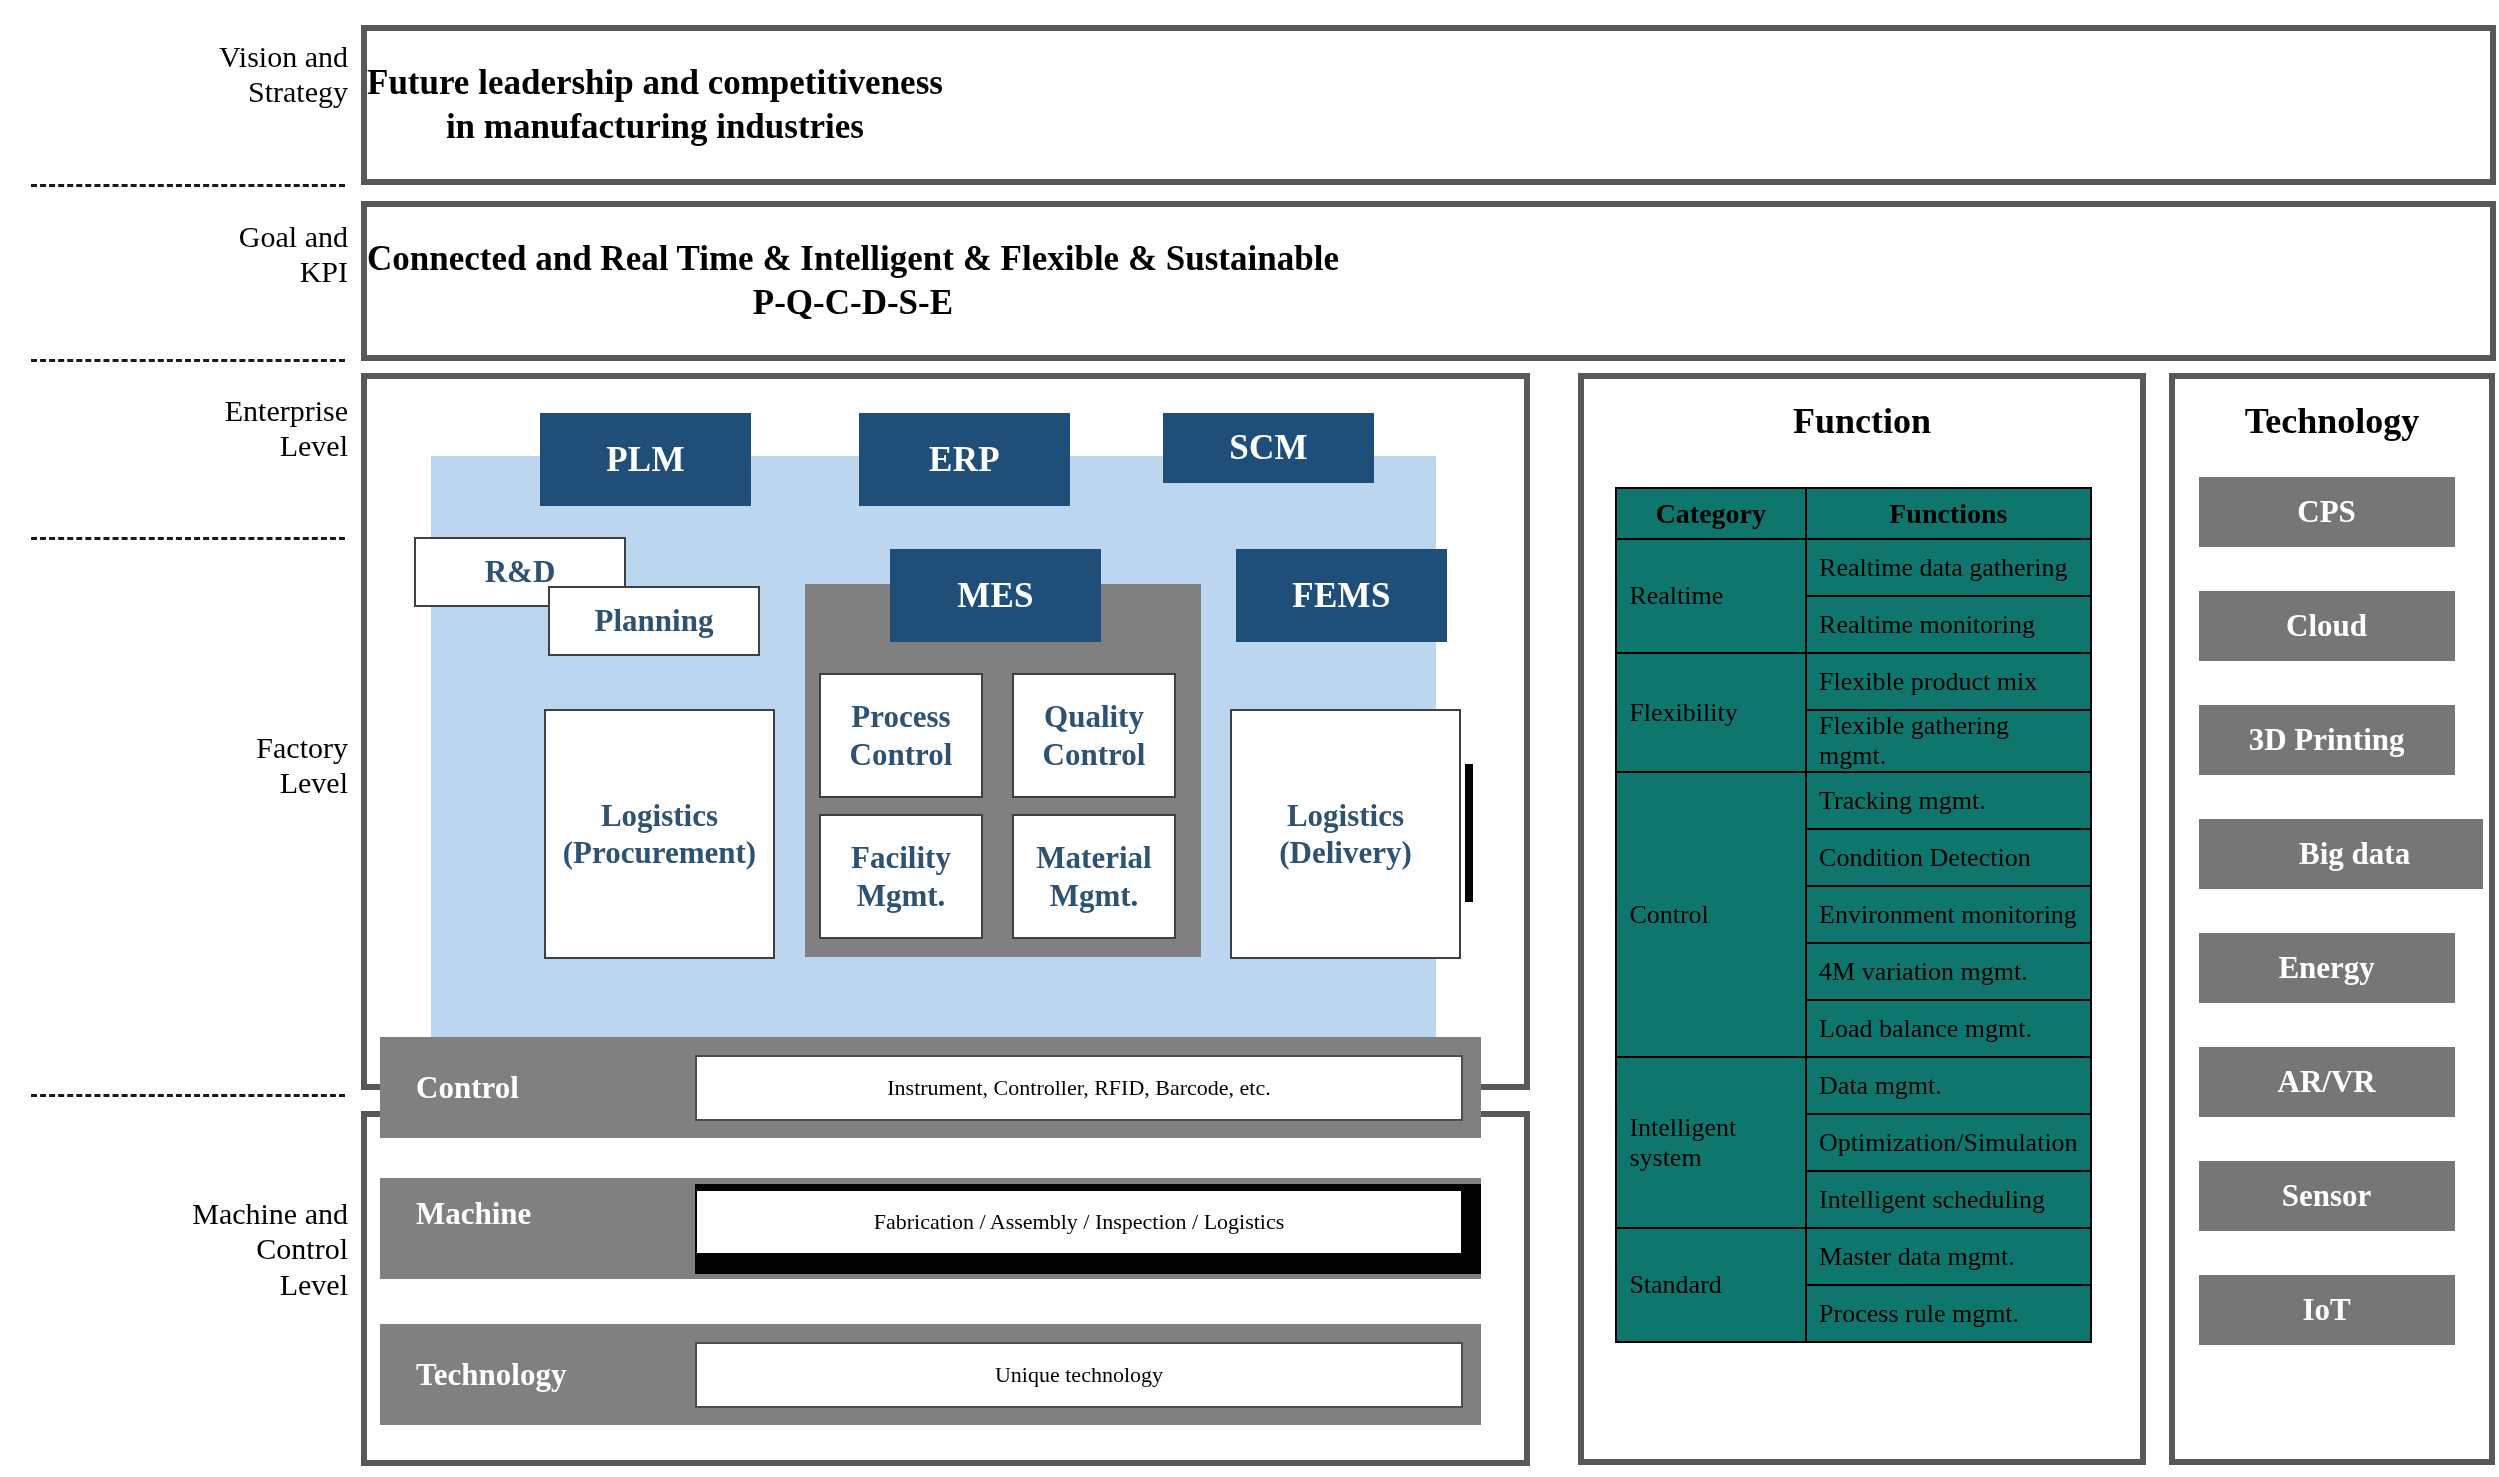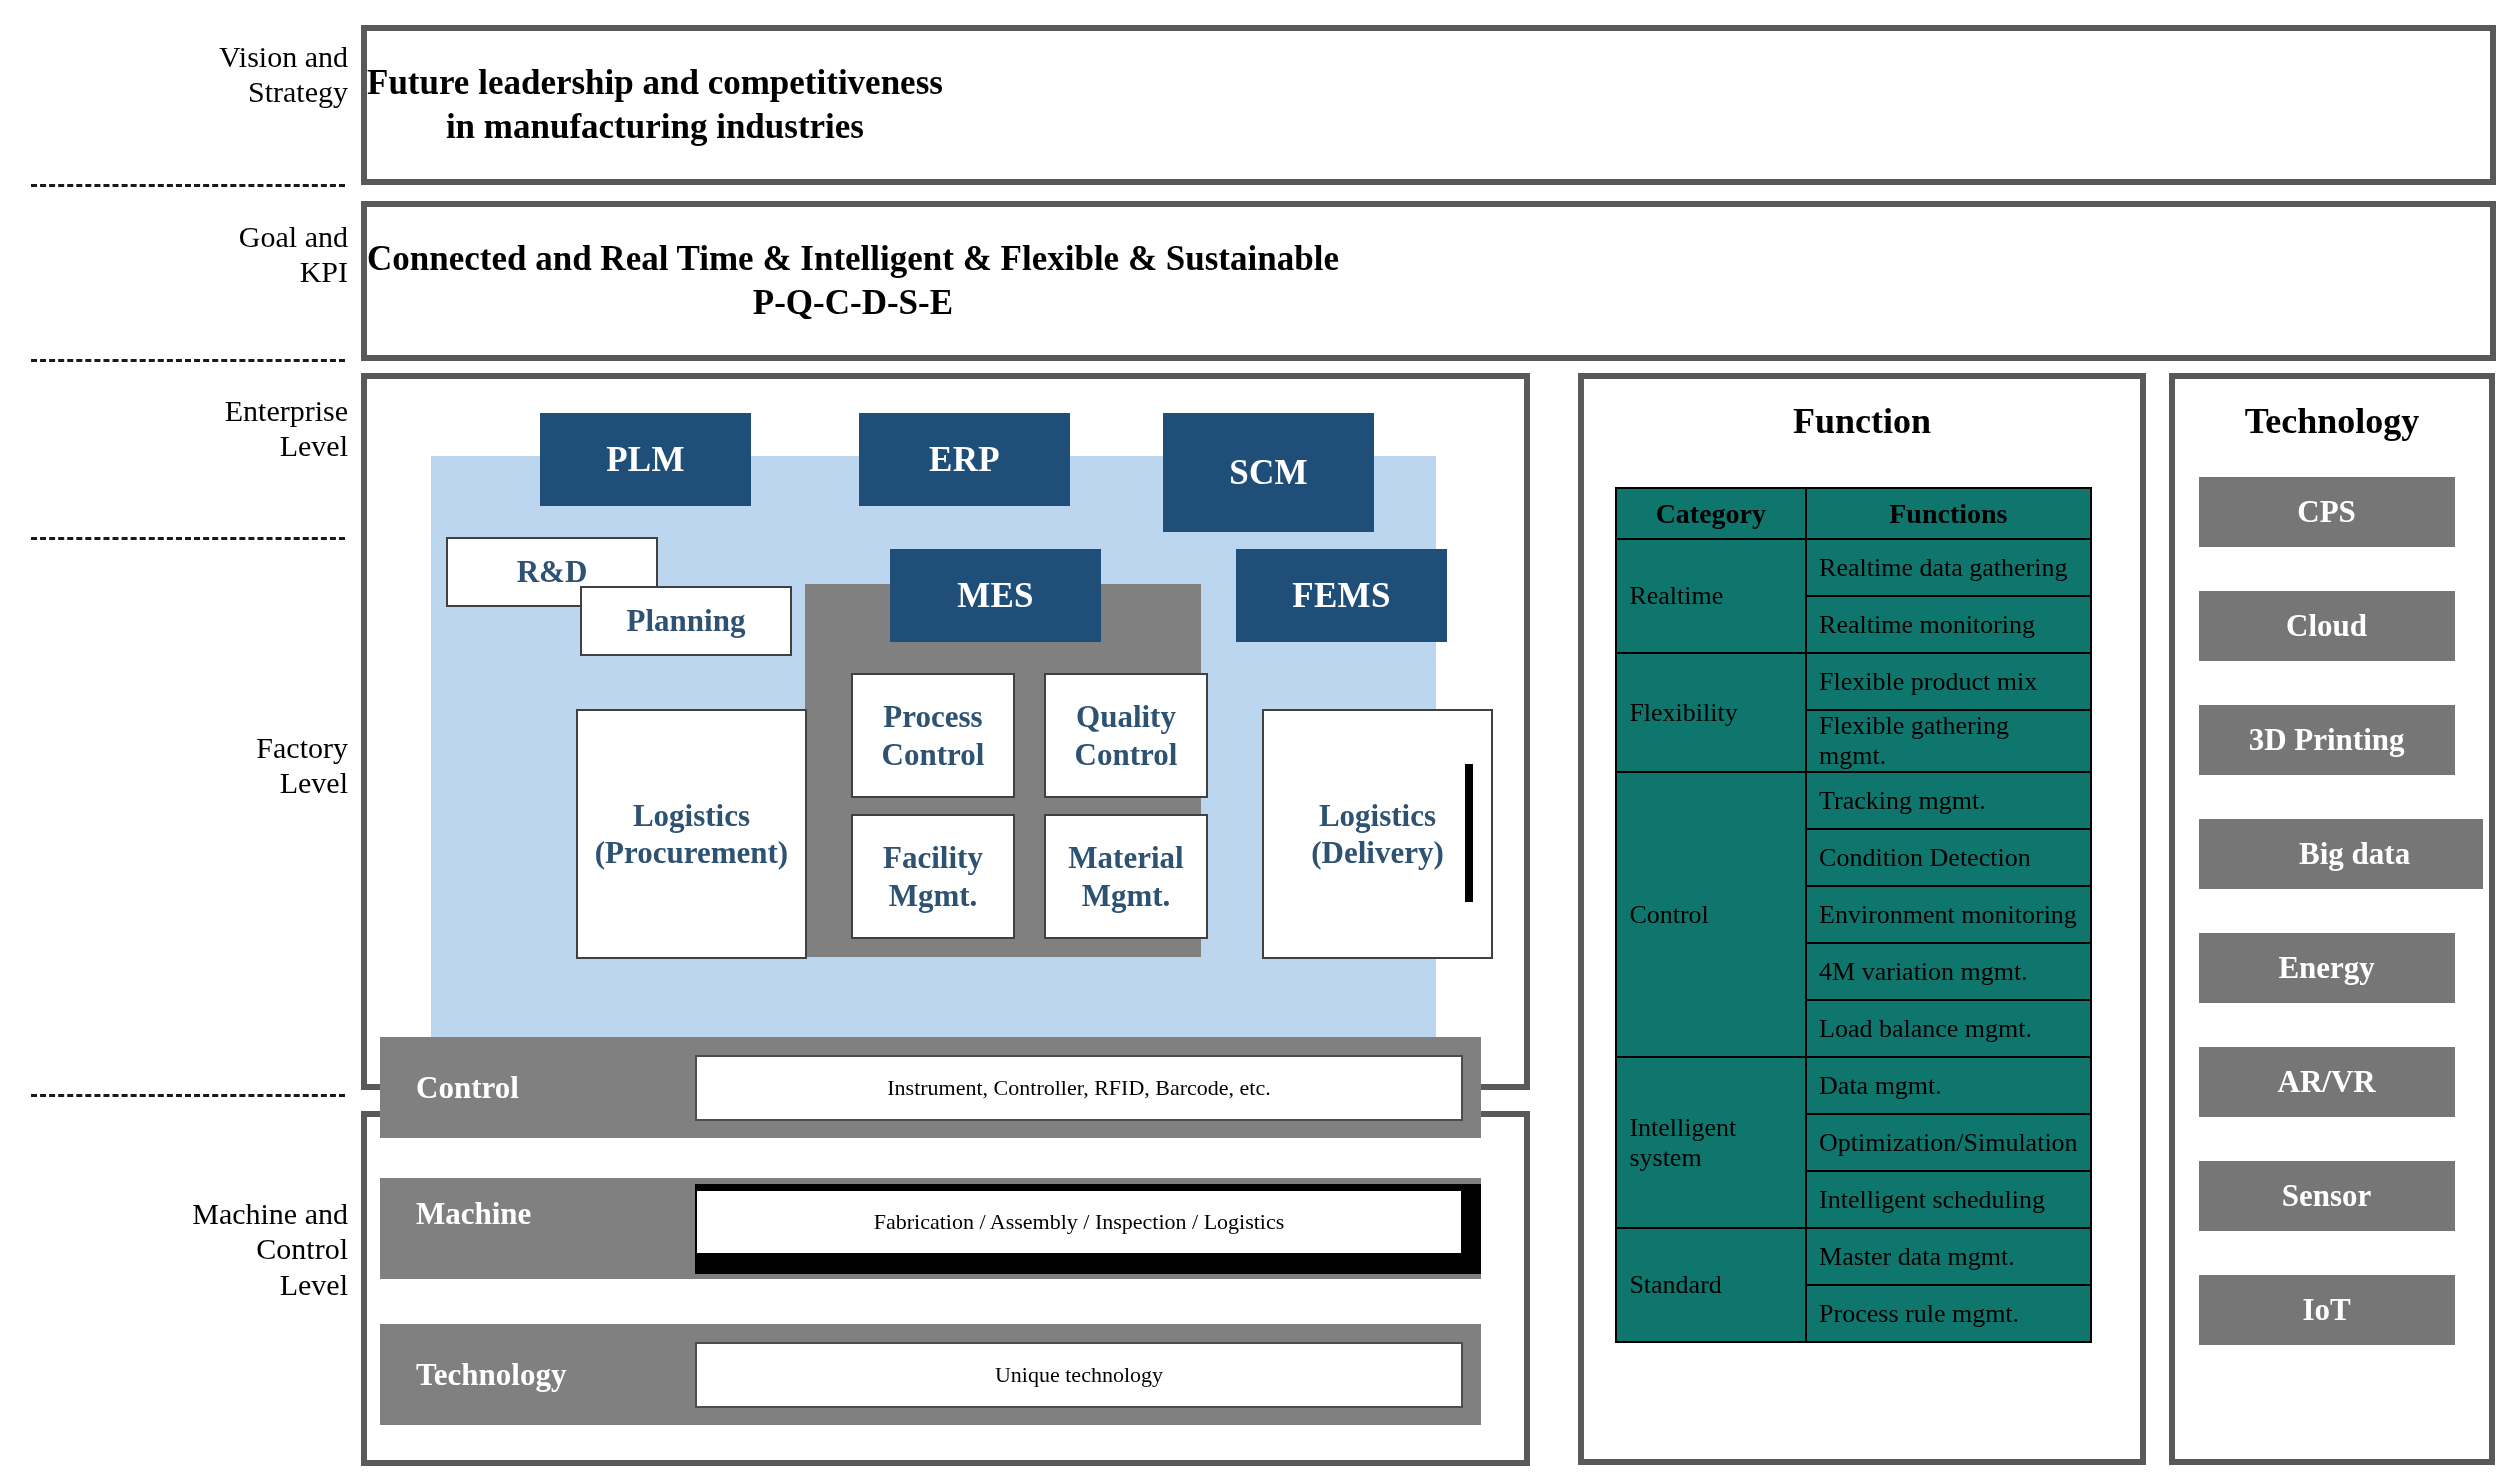--- a/index.html
+++ b/index.html
@@ -30,21 +30,21 @@
   .lightblue{position:absolute;background:#bcd6ef;}
 
   .navy{
     position:absolute;background:#1f4e79;color:#fff;
     display:flex;align-items:center;justify-content:center;
     font-weight:bold;font-size:35px;letter-spacing:0.3px;
   }
   .whitebox{
     position:absolute;background:#fff;border:2.8px solid #404040;
     display:flex;align-items:center;justify-content:center;text-align:center;
-    color:#2e5272;font-weight:bold;font-size:31px;line-height:1.2;margin-left:32px;
+    color:#2e5272;font-weight:bold;font-size:31px;line-height:1.2;
   }
   .graypanel{position:absolute;background:#808080;}
   .blackbar{position:absolute;background:#000;}
 
   
   .grayrow{
     position:absolute;background:#808080;
   }
   .grayrow-label{
     position:absolute;color:#fff;font-weight:bold;font-size:31px;
@@ -106,21 +106,21 @@
   </div>
 
   <div class="frame" style="left:361px;top:373px;width:1157px;height:705px;"></div>
 
   <div class="frame" style="left:361px;top:1111px;width:1157px;height:343px;"></div>
 
   <div class="lightblue" style="left:431px;top:456px;width:1005px;height:584px;"></div>
 
   <div class="navy" style="left:540px;top:413px;width:211px;height:93px;">PLM</div>
   <div class="navy" style="left:859px;top:413px;width:211px;height:93px;">ERP</div>
-  <div class="navy" style="left:1163px;top:413px;width:211px;height:119px;">SCM</div>
+  <div class="navy" style="left:1163px;top:413px;width:211px;height:70px;">SCM</div>
 
   <div class="whitebox" style="left:414px;top:537px;width:208px;height:66px;">R&amp;D</div>
   <div class="whitebox" style="left:548px;top:586px;width:208px;height:66px;">Planning</div>
 
   <div class="graypanel" style="left:805px;top:584px;width:396px;height:373px;"></div>
 
   <div class="navy" style="left:890px;top:549px;width:211px;height:93px;">MES</div>
   <div class="navy" style="left:1236px;top:549px;width:211px;height:93px;">FEMS</div>
 
   <div class="whitebox" style="left:819px;top:673px;width:160px;height:121px;">Process<br>Control</div>

